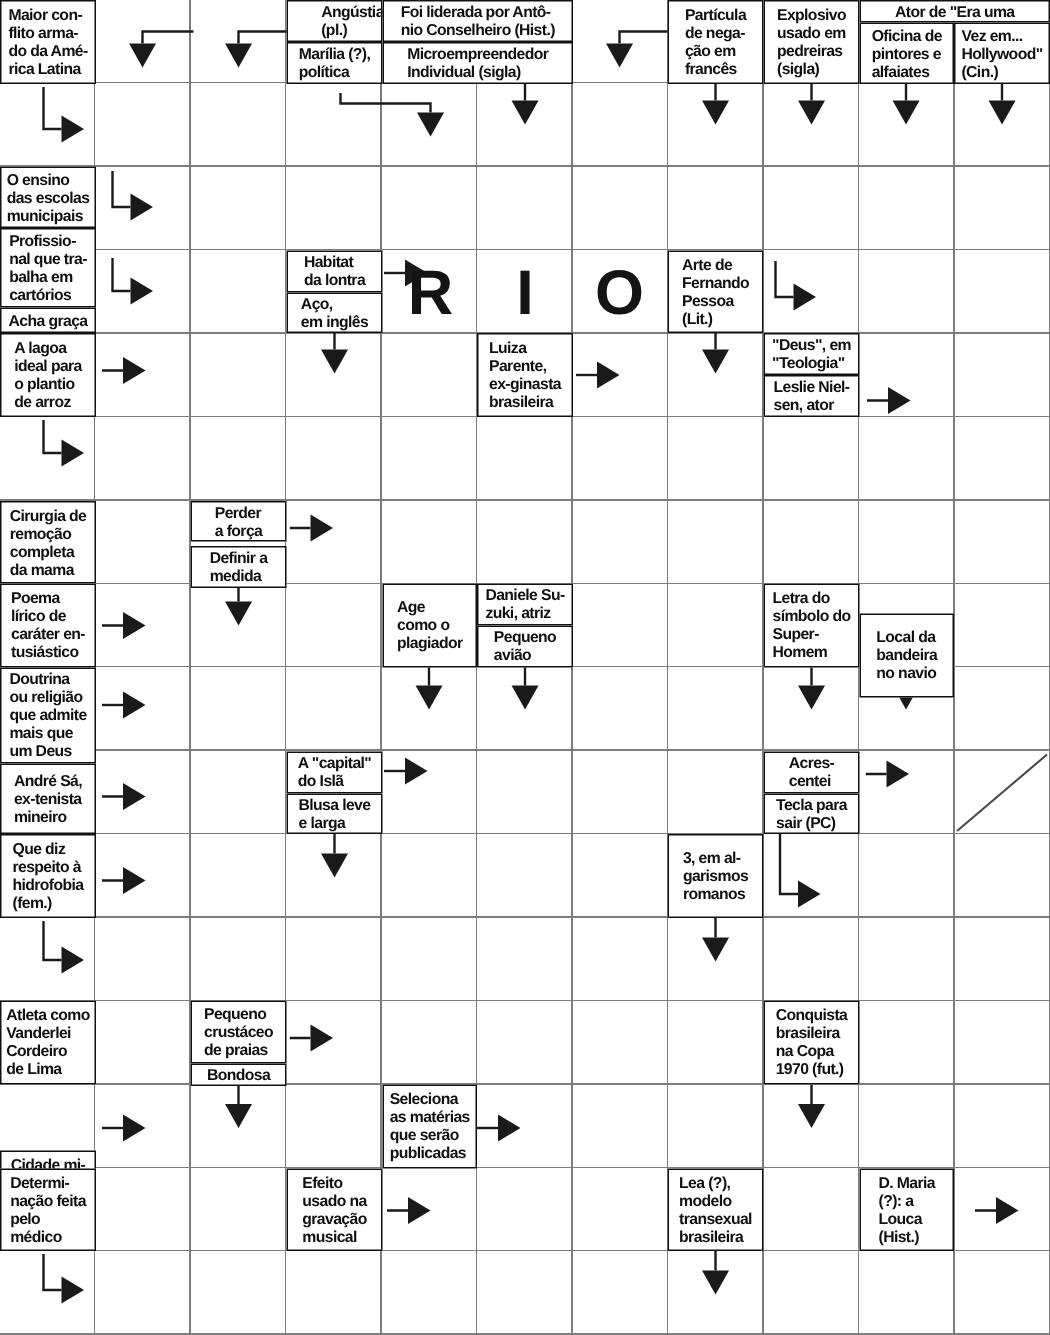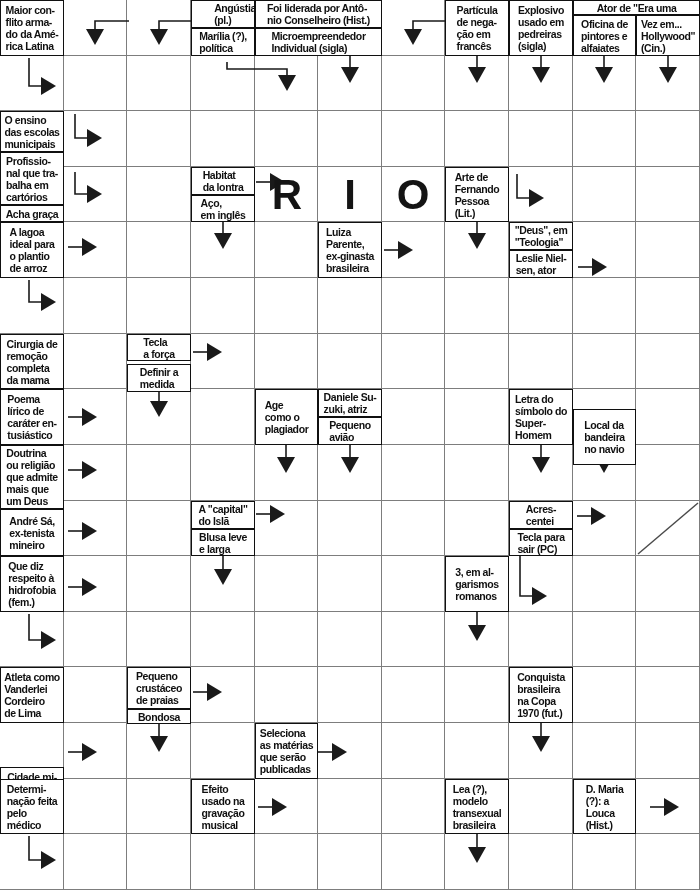--- a/index.html
+++ b/index.html
@@ -101,21 +101,21 @@
 ex-ginasta
 brasileira</div>
       <div class="clue" style="left: 509px; top: 222px; width: 64px; height: 28px;">"Deus", em
 "Teologia"</div>
       <div class="clue" style="left: 509px; top: 250px; width: 64px; height: 28px;">Leslie Niel-
 sen, ator</div>
       <div class="clue" style="left: 0px; top: 334px; width: 64px; height: 55px;">Cirurgia de
 remoção
 completa
 da mama</div>
-      <div class="clue" style="left: 127px; top: 334px; width: 64px; height: 27px;">Tecla
+      <div class="clue" style="left: 127px; top: 334px; width: 64px; height: 27px;">Perder
 a força</div>
       <div class="clue" style="left: 127px; top: 364px; width: 64px; height: 28px;">Definir a
 medida</div>
       <div class="clue" style="left: 0px; top: 389px; width: 64px; height: 56px;">Poema
 lírico de
 caráter en-
 tusiástico</div>
       <div class="clue" style="left: 255px; top: 389px; width: 63px; height: 56px;">Age
 como o
 plagiador</div>

